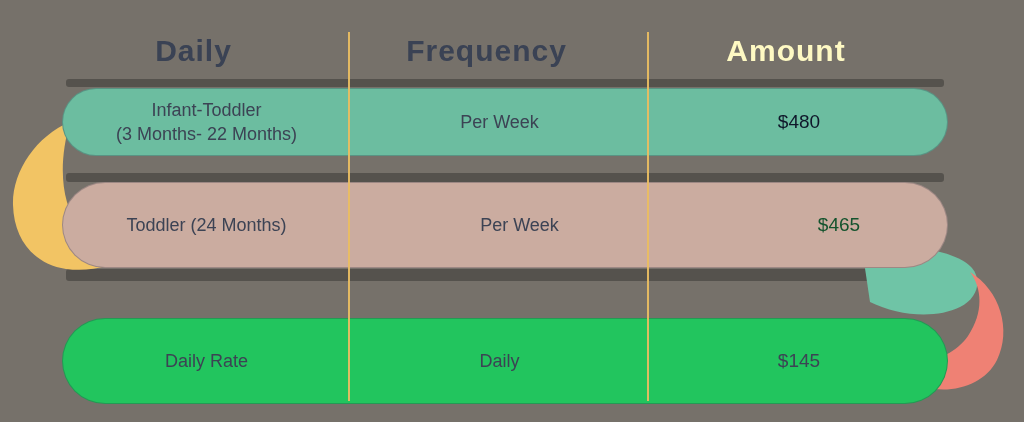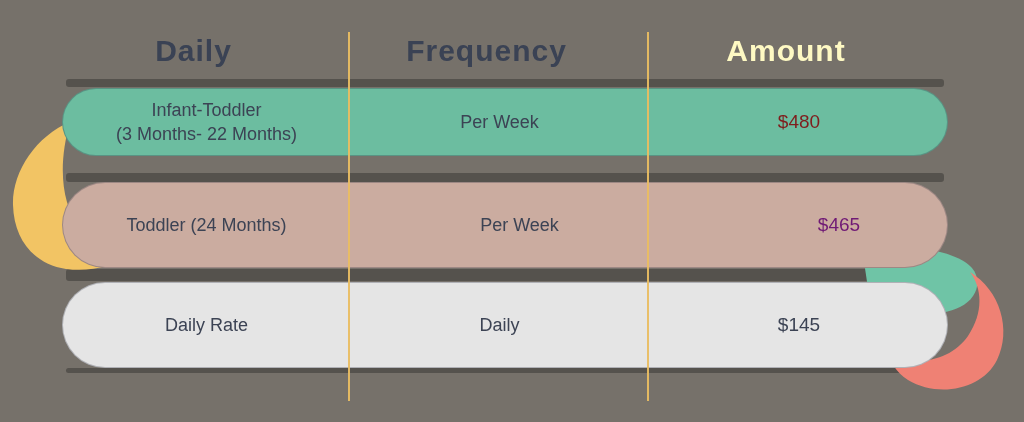--- a/index.html
+++ b/index.html
@@ -72,33 +72,33 @@
     <div class="header-cell" style="color: rgb(58, 66, 84);">Frequency</div>
     <div class="header-cell" style="color: #fef9c3;">Amount</div>
   </div>
 
   <div class="row row-1" style="background-color: rgb(108, 189, 160);">
     <div class="cell" style="color: rgb(60, 67, 84);">
       <div>Infant-Toddler</div>
       <div>(3 Months- 22 Months)</div>
     </div>
     <div class="cell" style="color: rgb(60, 67, 84);">Per Week</div>
-    <div class="cell amount-cell" style="color: #7f1d1d;">$480</div>
+    <div class="cell amount-cell" style="color: #0f172a;">$480</div>
   </div>
 
   <div class="row row-2" style="background-color: rgb(203, 172, 160);">
     <div class="cell" style="color: rgb(60, 67, 84);">
       <div>Toddler (24 Months)</div>
       <div></div>
     </div>
     <div class="cell" style="color: rgb(60, 67, 84);">Per Week</div>
-    <div class="cell amount-cell" style="color: #701a75;">$465</div>
+    <div class="cell amount-cell" style="color: #14532d;">$465</div>
   </div>
 
-  <div class="row row-3" style="background-color: #e5e5e5;">
+  <div class="row row-3" style="background-color: #22c55e; margin-top: 36px;">
     <div class="cell" style="color: rgb(60, 67, 84);">
       <div>Daily Rate</div>
       <div></div>
     </div>
     <div class="cell" style="color: rgb(60, 67, 84);">Daily</div>
     <div class="cell amount-cell" style="color: rgb(60, 67, 84);">$145</div>
   </div>
 
   <div class="vline vline-1" style="background-color: rgb(233, 189, 98);"></div>
   <div class="vline vline-2" style="background-color: rgb(233, 189, 98);"></div>

